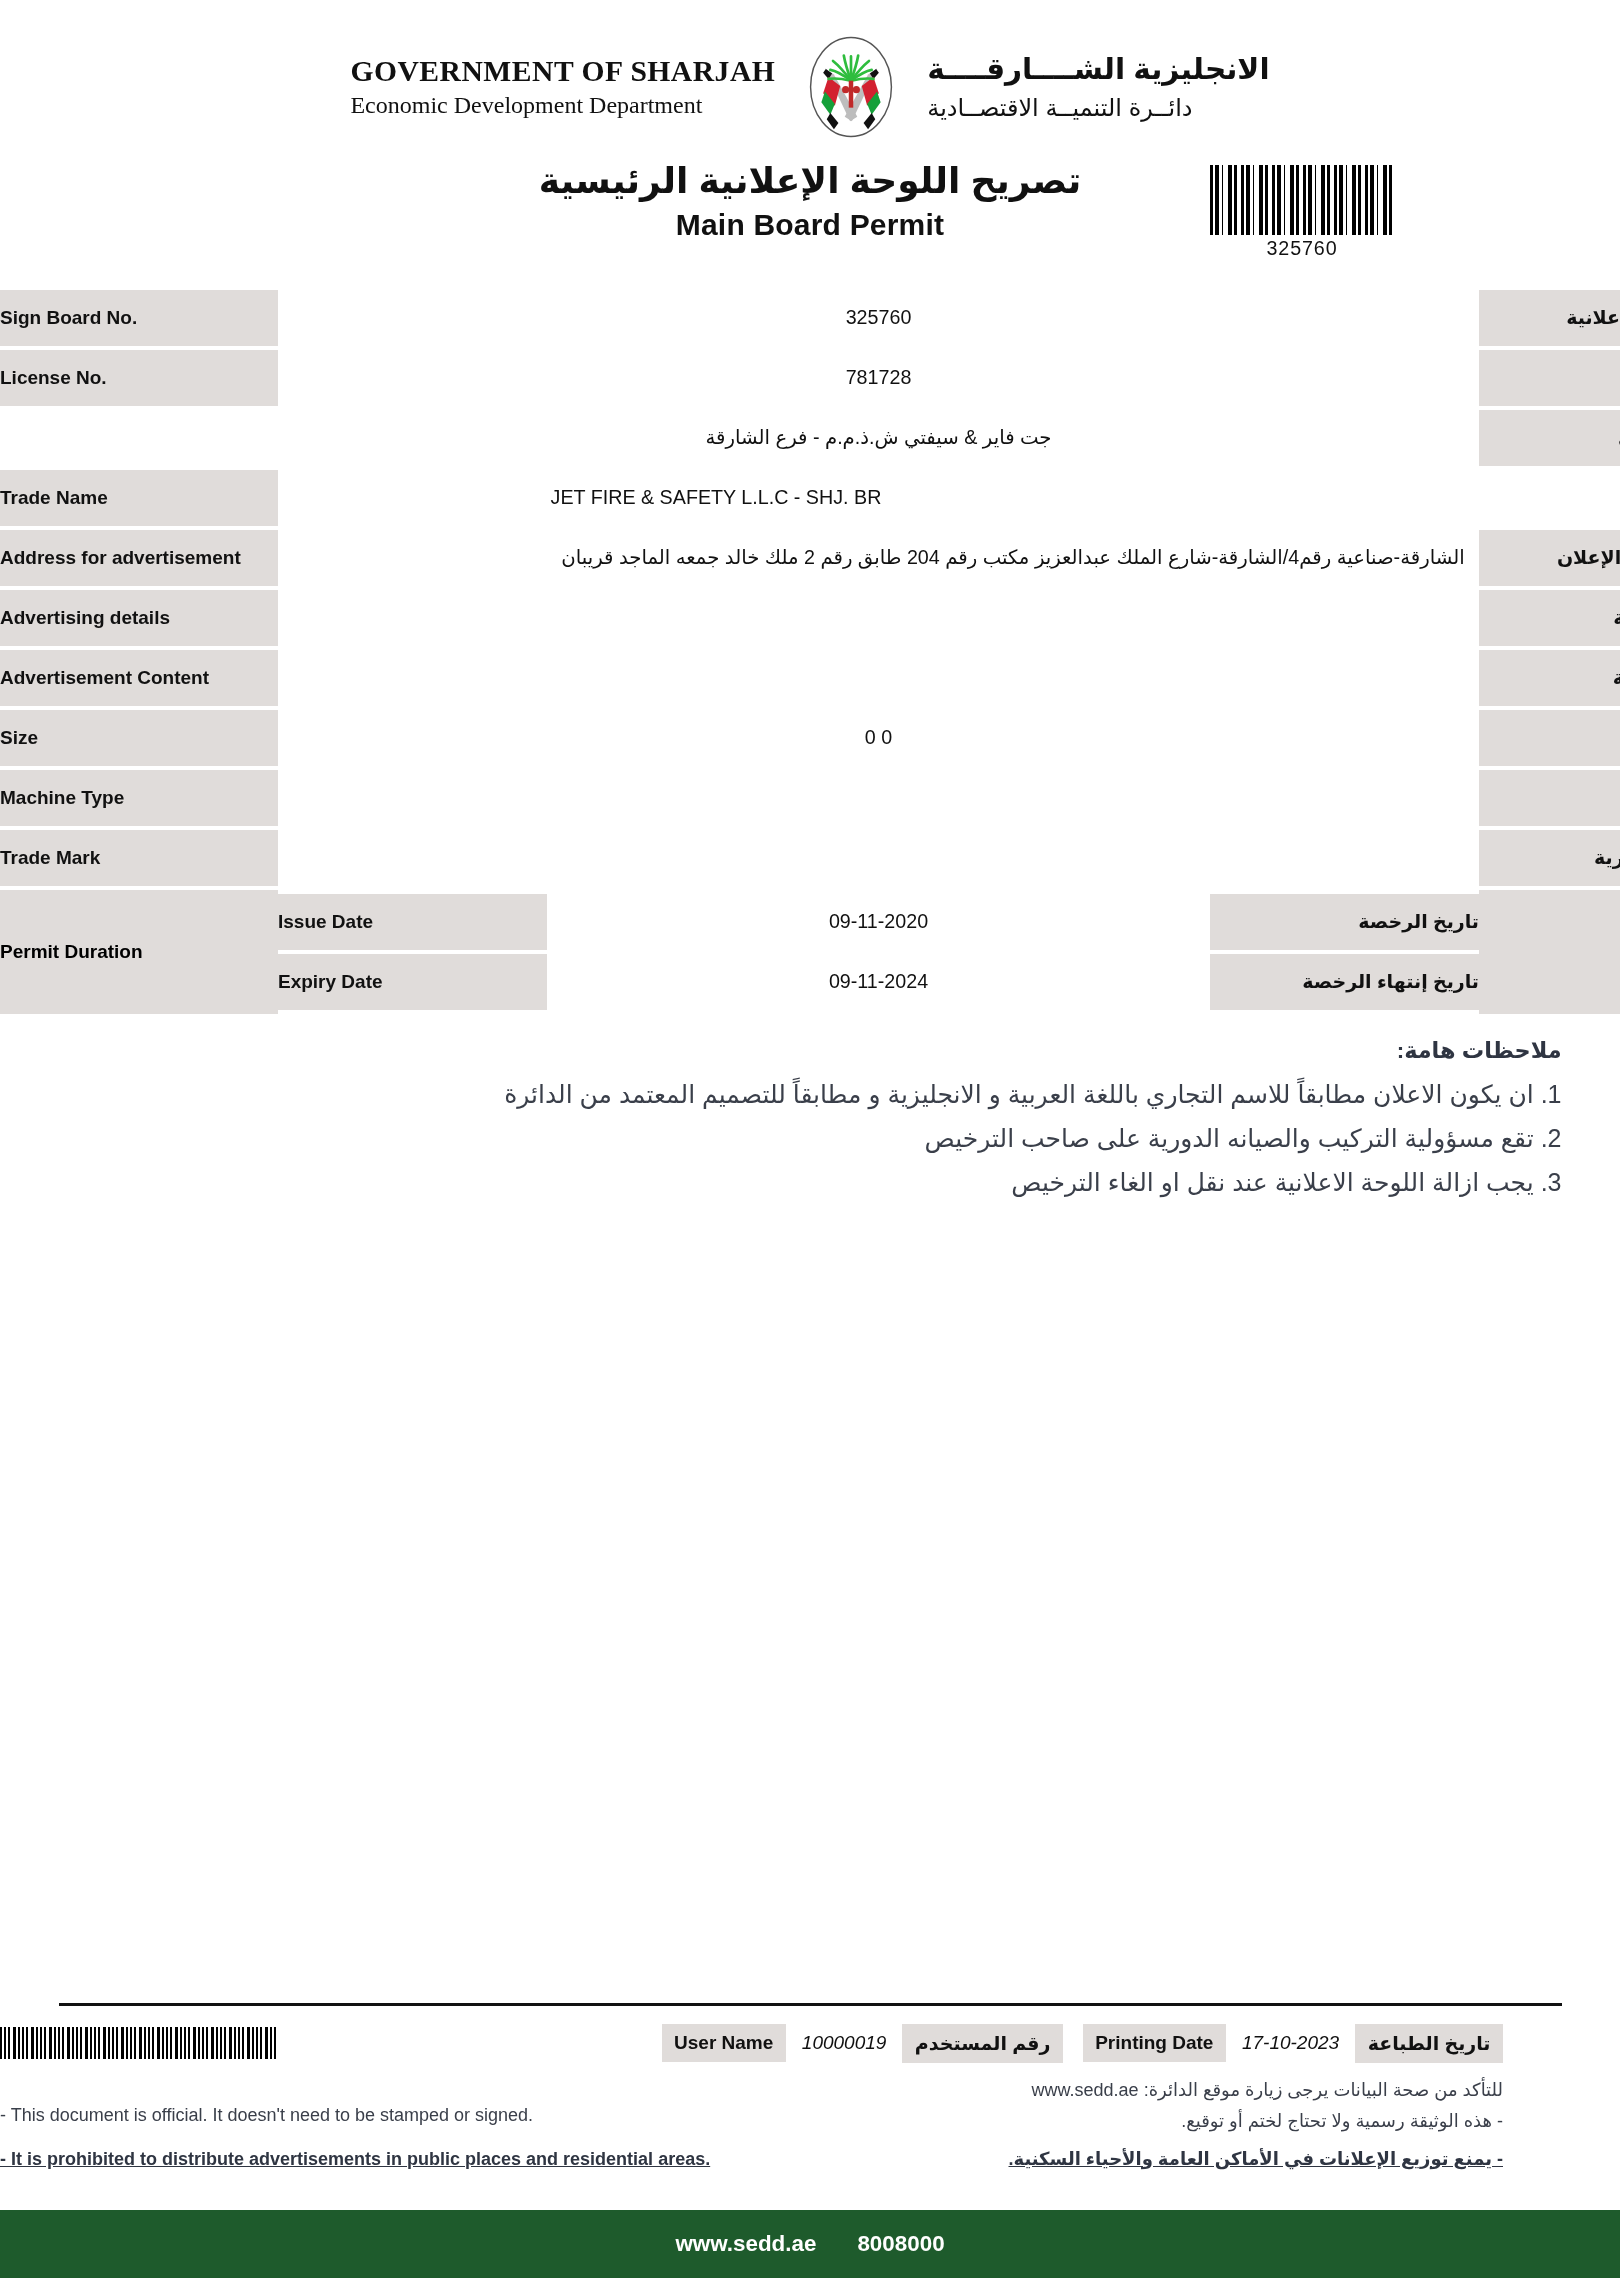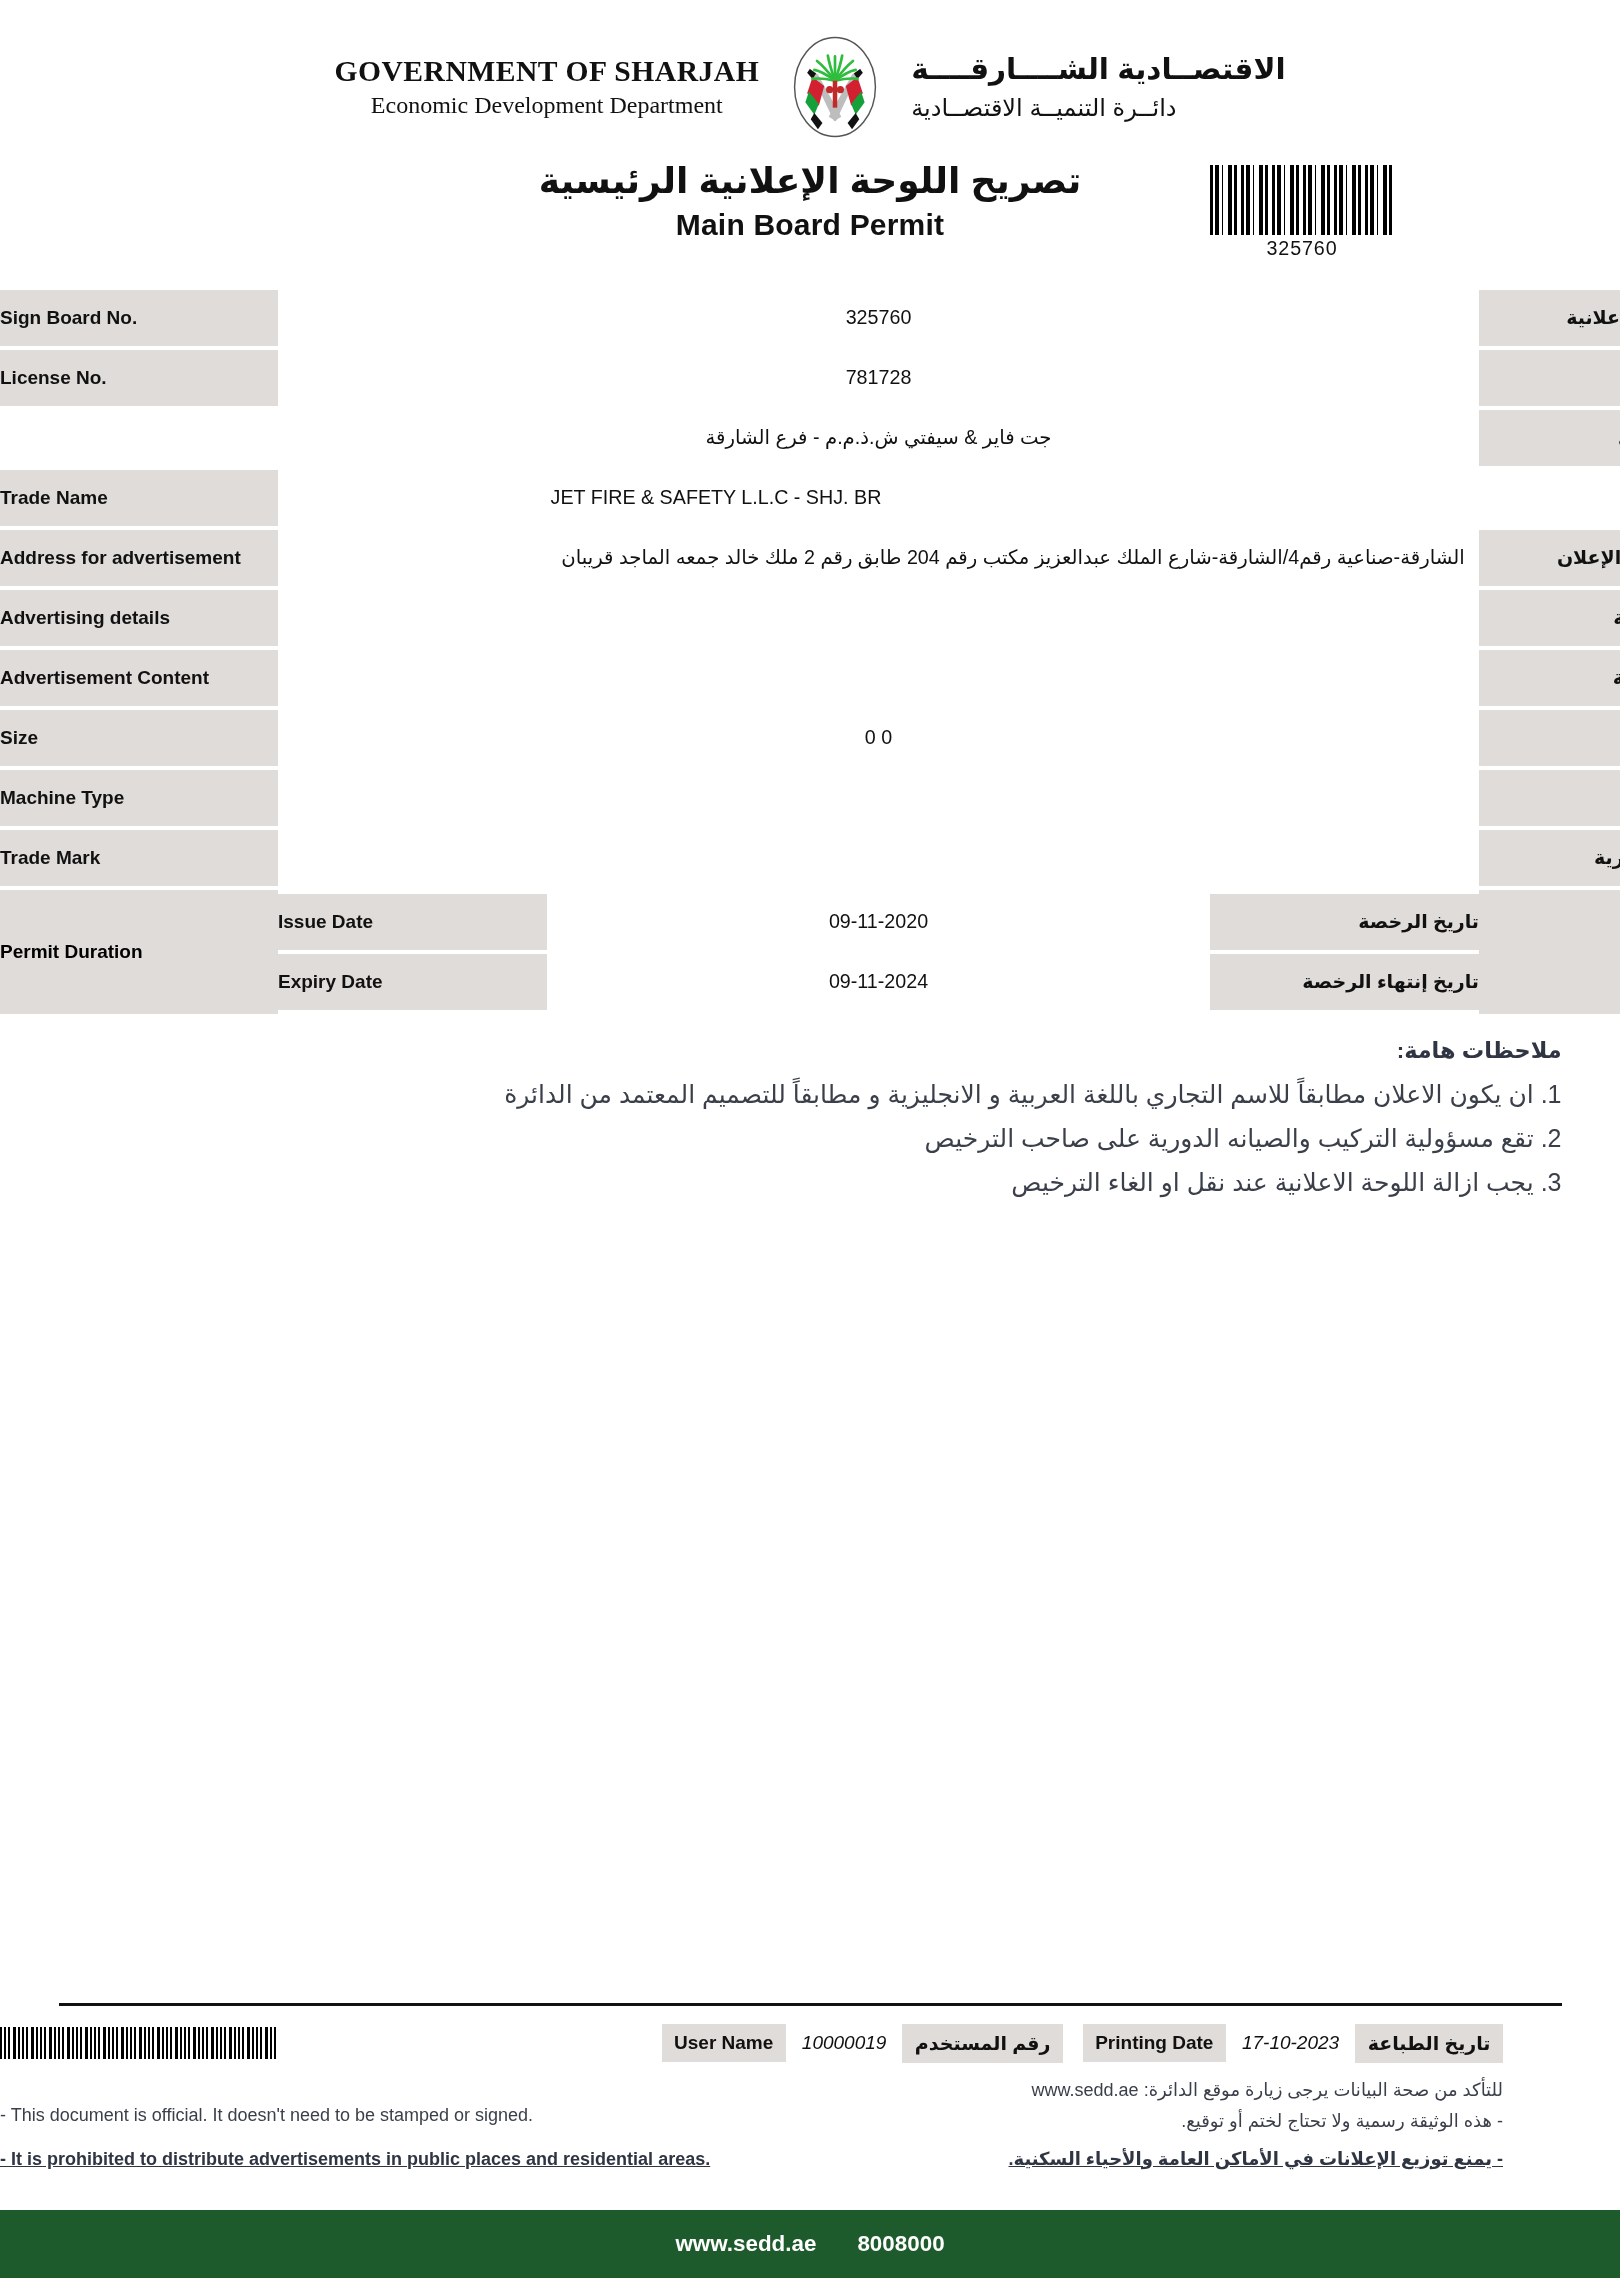--- a/index.html
+++ b/index.html
@@ -13,21 +13,21 @@
   .page { width: 1620px; min-height: 2293px; position: relative; padding: 0; }
 
   
   .header {
     display: flex;
     align-items: center;
     justify-content: center;
     gap: 23px;
     padding: 34px 0 9px 0;
   }
-  .hdr-en { text-align: center; line-height: 1.22; }
+  .hdr-en { text-align: left; line-height: 1.22; }
   .hdr-en .l1 {
     font-family: "Liberation Serif", "DejaVu Serif", serif;
     font-weight: bold;
     font-size: 29.6px;
     letter-spacing: 0.5px;
     color: #111;
   }
   .hdr-en .l2 {
     font-family: "Liberation Serif", "DejaVu Serif", serif;
     font-size: 24px;
@@ -342,21 +342,21 @@
           <path d="M59 52 C46 49 40 49 34 50"></path>
           <path d="M59 52 C72 49 78 49 84 50"></path>
         </g>
         <rect x="56.5" y="52" width="5" height="30" fill="#c02a2a"></rect>
         <circle cx="53" cy="62" r="4" fill="#c02a2a"></circle>
         <circle cx="65" cy="62" r="4" fill="#c02a2a"></circle>
       </svg>
     </div>
 
     <div class="hdr-ar">
-      <div class="l1">الاقتصــادية الشــــارقــــة</div>
+      <div class="l1">الانجليزية الشــــارقــــة</div>
       <div class="l2">دائــرة التنميــة الاقتصــادية</div>
     </div>
   </div>
 
   <div class="titlewrap">
     <div class="titles">
       <div class="title-ar">تصريح اللوحة الإعلانية الرئيسية</div>
       <div class="title-en">Main Board Permit</div>
     </div>
     <div class="barcode-box">

